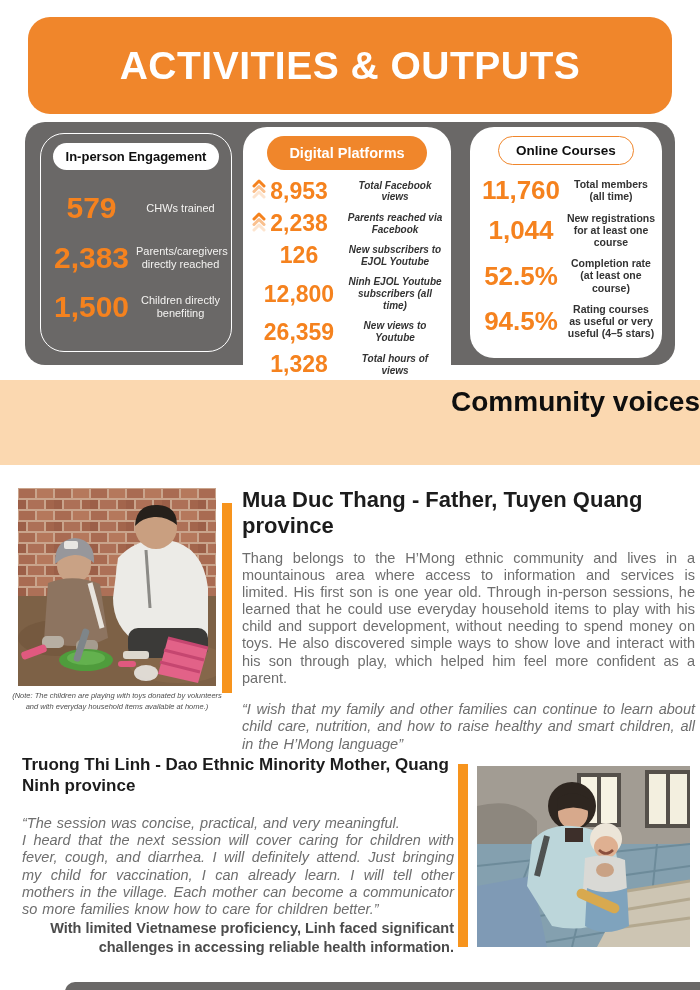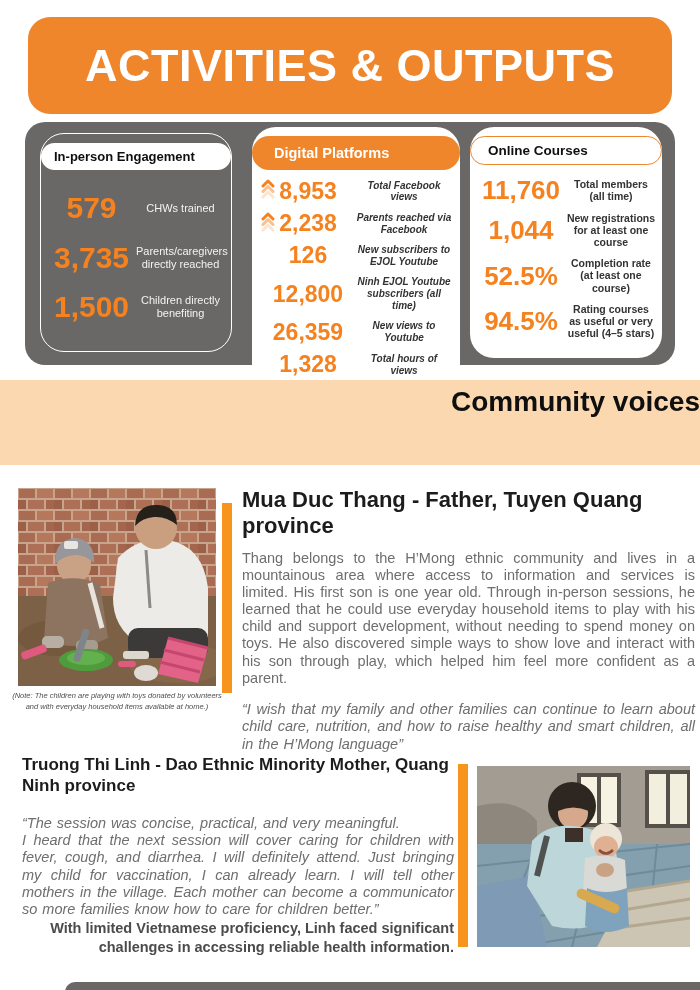--- a/index.html
+++ b/index.html
@@ -5,28 +5,28 @@
   html,body{margin:0;padding:0;}
   body{
     width:700px;height:990px;position:relative;overflow:hidden;
     background:#ffffff;font-family:"Liberation Sans",sans-serif;
     -webkit-font-smoothing:antialiased;
   }
   
   .banner{position:absolute;left:28px;top:17px;width:644px;height:97px;
     background:var(--orange,#F0862B);border-radius:22px;
     display:flex;align-items:center;justify-content:center;}
-  .banner h1{margin:0;color:#fff;font-size:45px;font-weight:800;letter-spacing:.5px;}
+  .banner h1{margin:0;color:#fff;font-size:39px;font-weight:800;letter-spacing:.5px;}
 
   
   .panel{position:absolute;left:25px;top:122px;width:650px;height:243px;
     background:var(--panel_gray,#6A6867);border-radius:20px;}
-  .card{position:absolute;border-radius:24px;display:flex;flex-direction:column;box-sizing:border-box;}
+  .card{position:absolute;border-radius:24px;display:flex;flex-direction:column;align-items:center;box-sizing:border-box;}
   .card1{left:15px;top:11px;width:192px;height:219px;border:1.5px solid #fff;background:transparent;}
-  .card2{left:227px;top:5px;width:208px;height:266px;background:#fff;}
+  .card2{left:218px;top:5px;width:208px;height:266px;background:#fff;}
   .card3{left:445px;top:5px;width:192px;height:231px;background:#fff;}
   .pill{margin-top:9px;white-space:nowrap;font-weight:800;display:inline-block;}
   .pill1{background:#fff;color:#0f0f0f;font-size:13px;padding:6px 13px;border-radius:16px;}
   .pill2{background:var(--orange,#F0862B);color:#fff;font-size:14.5px;padding:9px 22px;border-radius:19px;}
   .pill3{background:#fff;border:1.5px solid var(--orange,#F0862B);color:#0f0f0f;font-size:13.5px;padding:6px 17px;border-radius:17px;}
   .rows{flex:1;width:100%;display:flex;flex-direction:column;justify-content:space-evenly;
     box-sizing:border-box;padding:4px 6px 10px 6px;}
   .row{display:flex;align-items:center;}
   .val{width:50%;text-align:center;color:var(--stat_orange,#F5821E);font-weight:800;position:relative;line-height:1;}
   .lab{width:50%;text-align:center;line-height:1.18;}
@@ -78,21 +78,21 @@
 <div class="panel">
 
   <div class="card card1">
     <span class="pill pill1">In-person Engagement</span>
     <div class="rows">
       <div class="row">
         <div class="val">579</div>
         <div class="lab">CHWs trained</div>
       </div>
       <div class="row">
-        <div class="val">3,735</div>
+        <div class="val">2,383</div>
         <div class="lab">Parents/caregivers directly reached</div>
       </div>
       <div class="row">
         <div class="val">1,500</div>
         <div class="lab">Children directly benefiting</div>
       </div>
     </div>
   </div>
 
   <div class="card card2">

